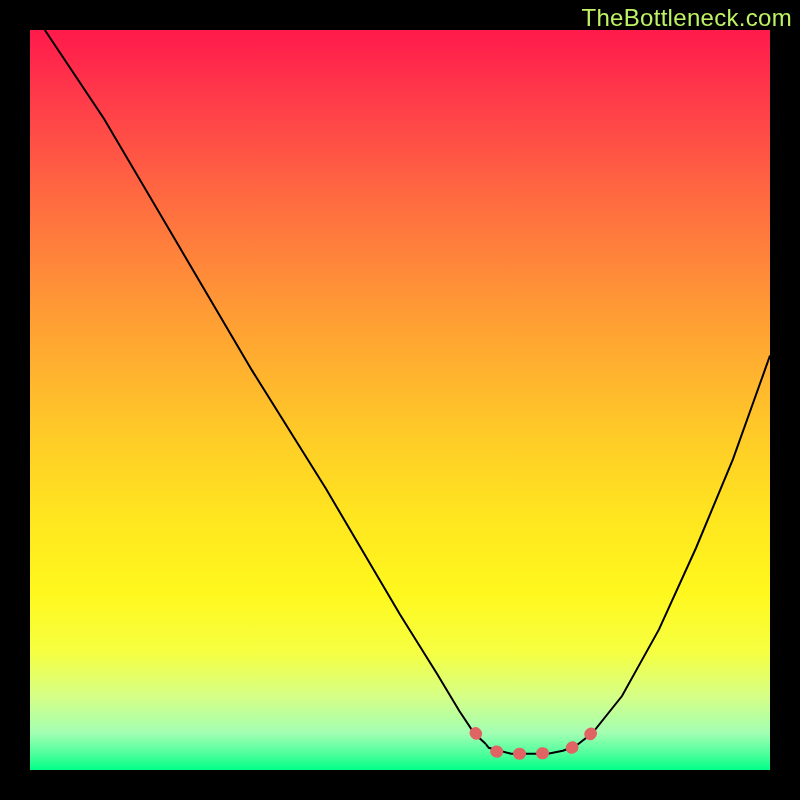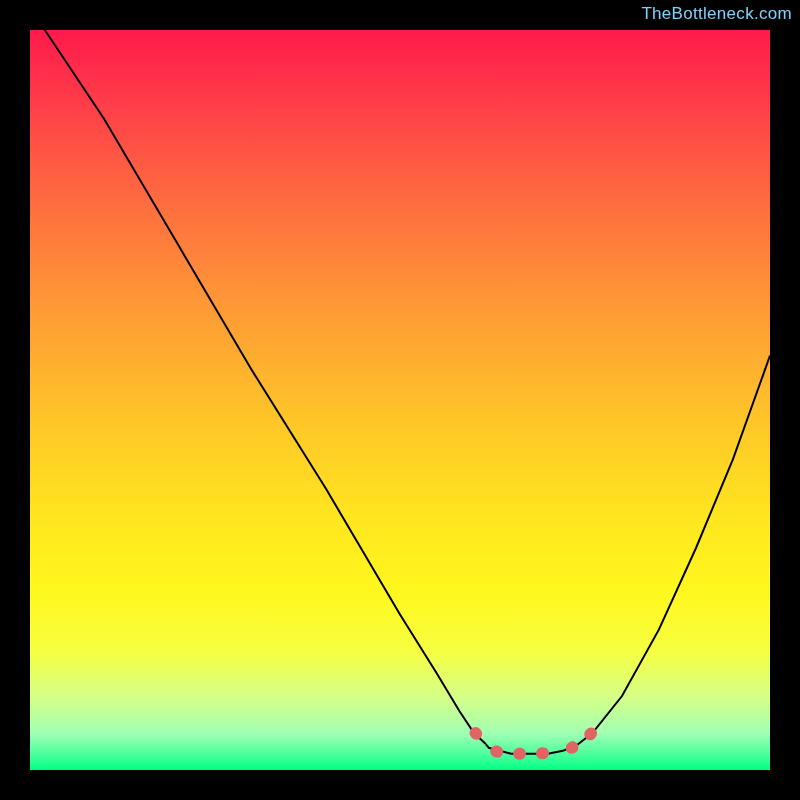--- a/index.html
+++ b/index.html
@@ -43,22 +43,22 @@
       #a2ffb3 95%,
       #48ff9a 98%,
       #00ff88 100%
     );
   }
   .watermark {
     position: absolute;
     top: 4px;
     right: 8px;
     font-family: Arial, Helvetica, sans-serif;
-    font-size: 17px;
-    color: #7dd3fc;
+    font-size: 24px;
+    color: #bef264;
     letter-spacing: 0.3px;
     user-select: none;
   }
   svg.curve {
     position: absolute;
     left: 0;
     top: 0;
     width: 100%;
     height: 100%;
   }

